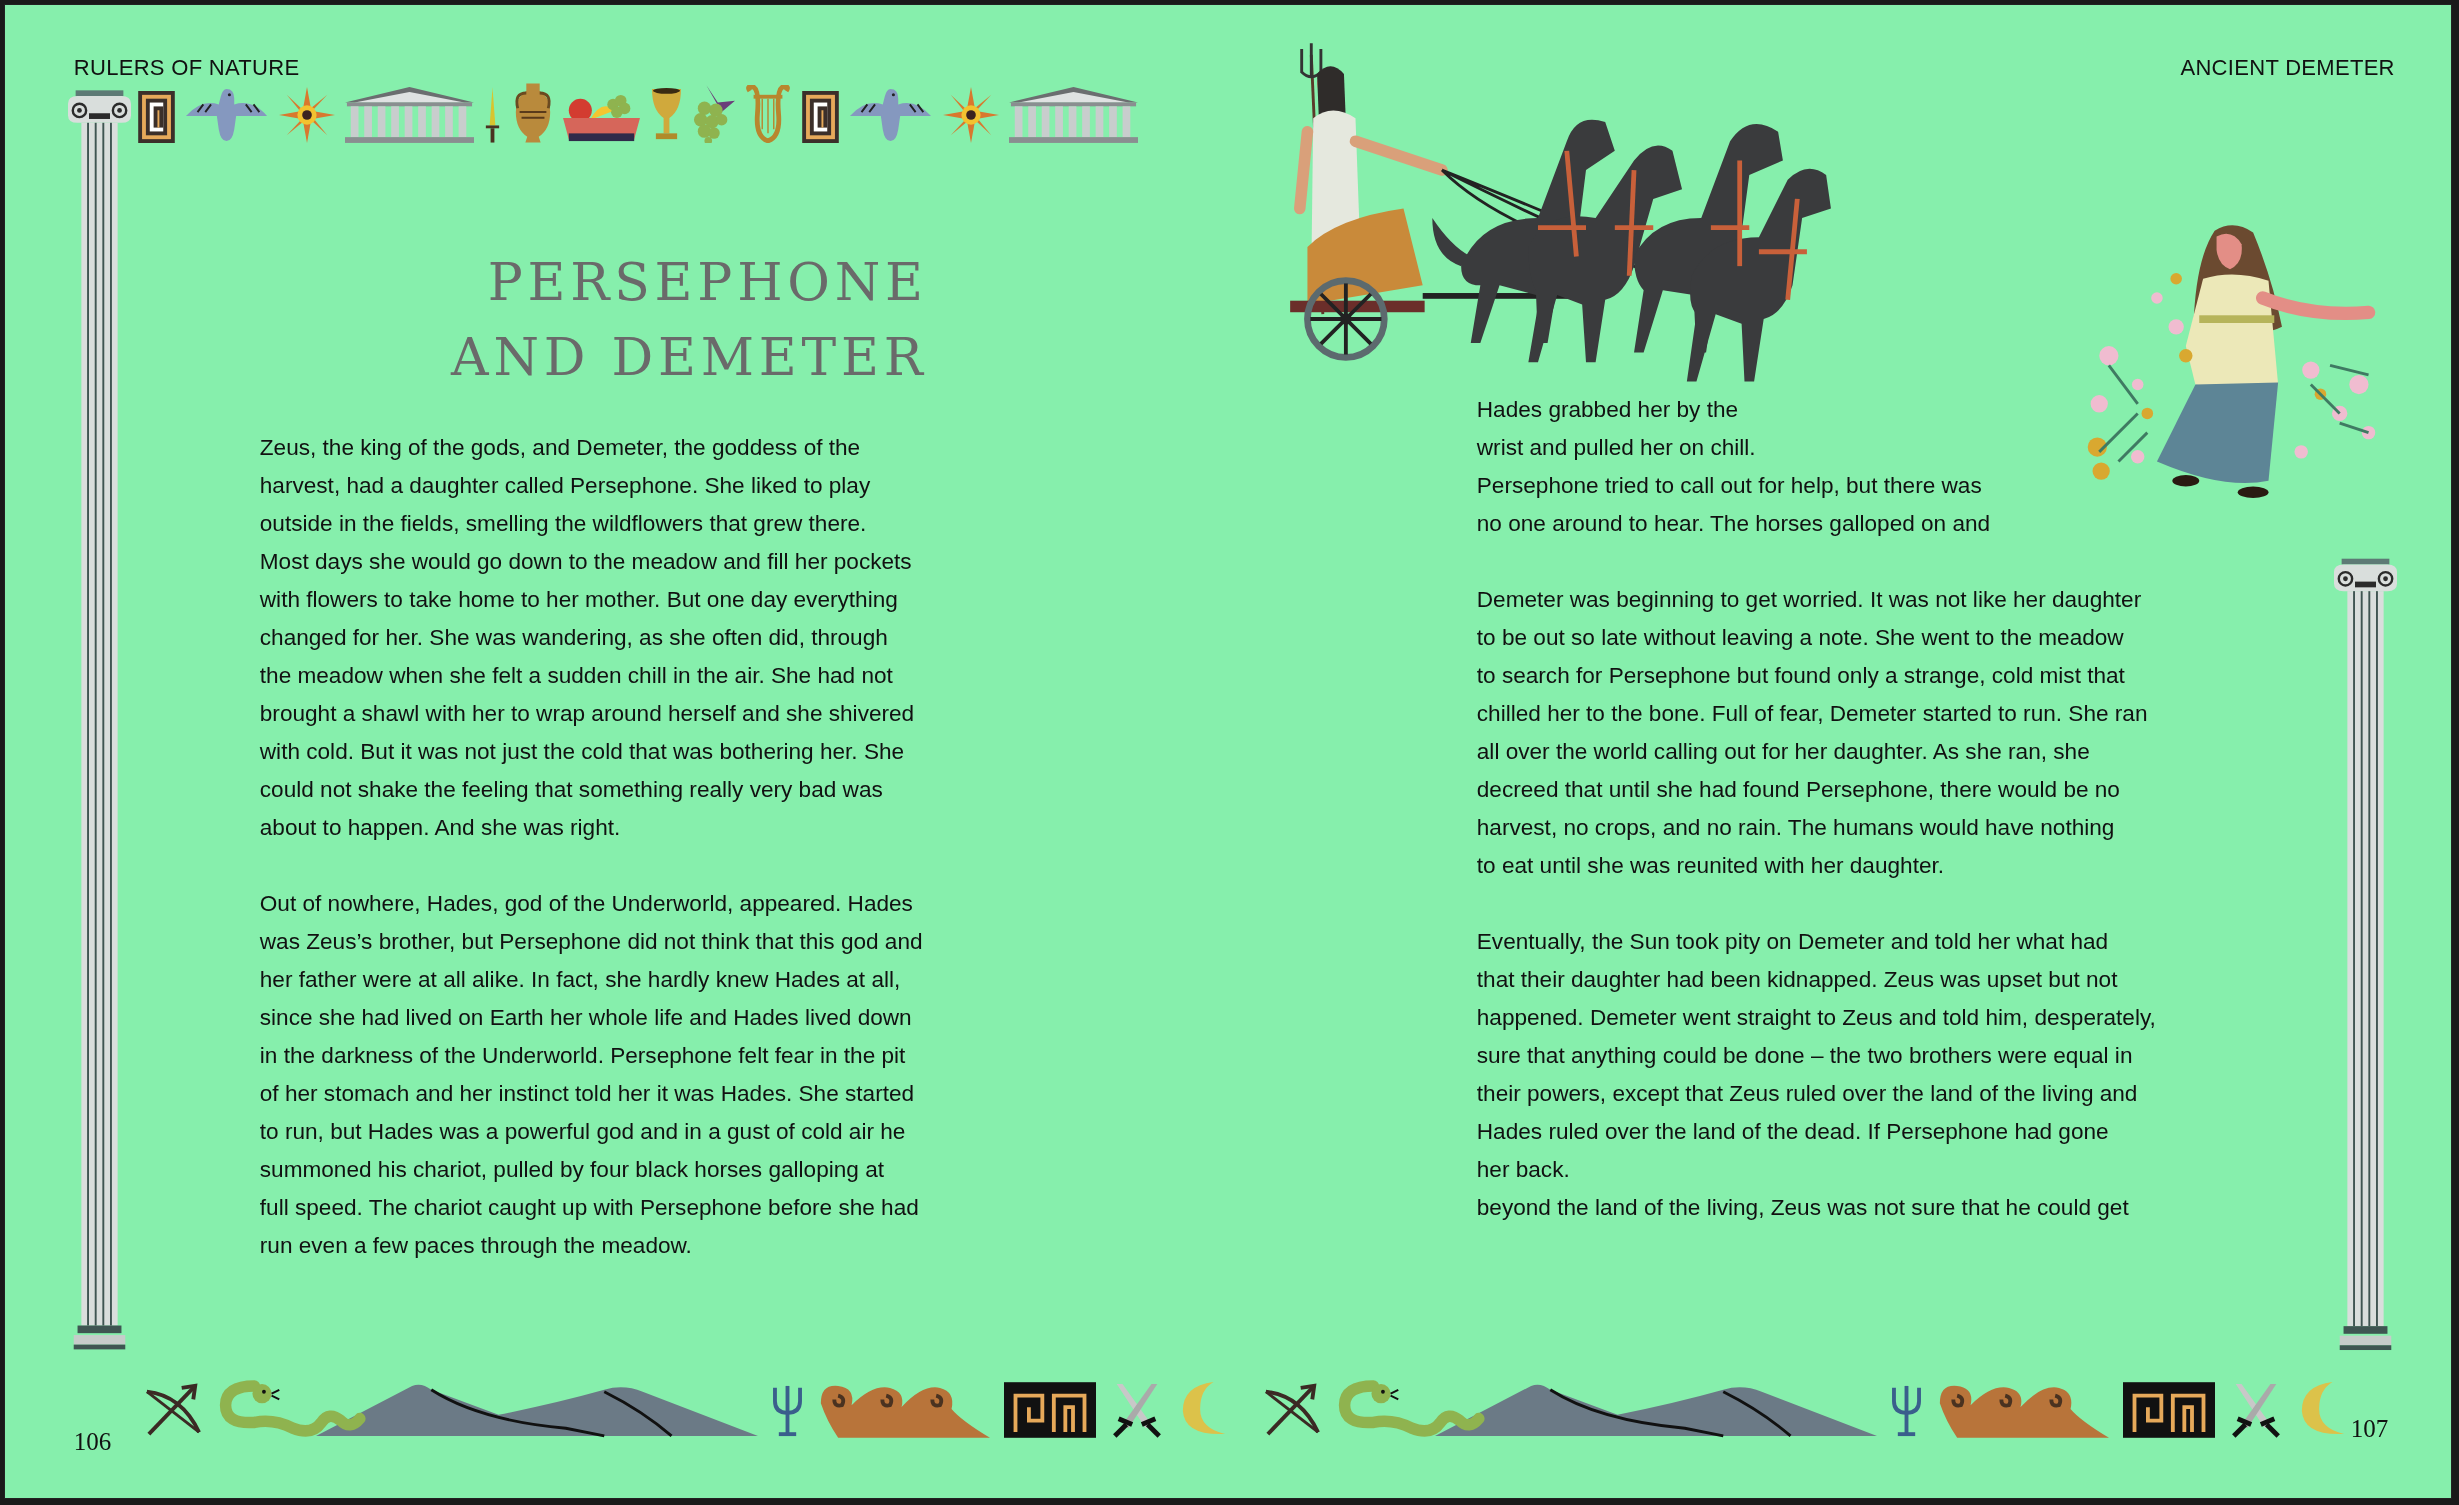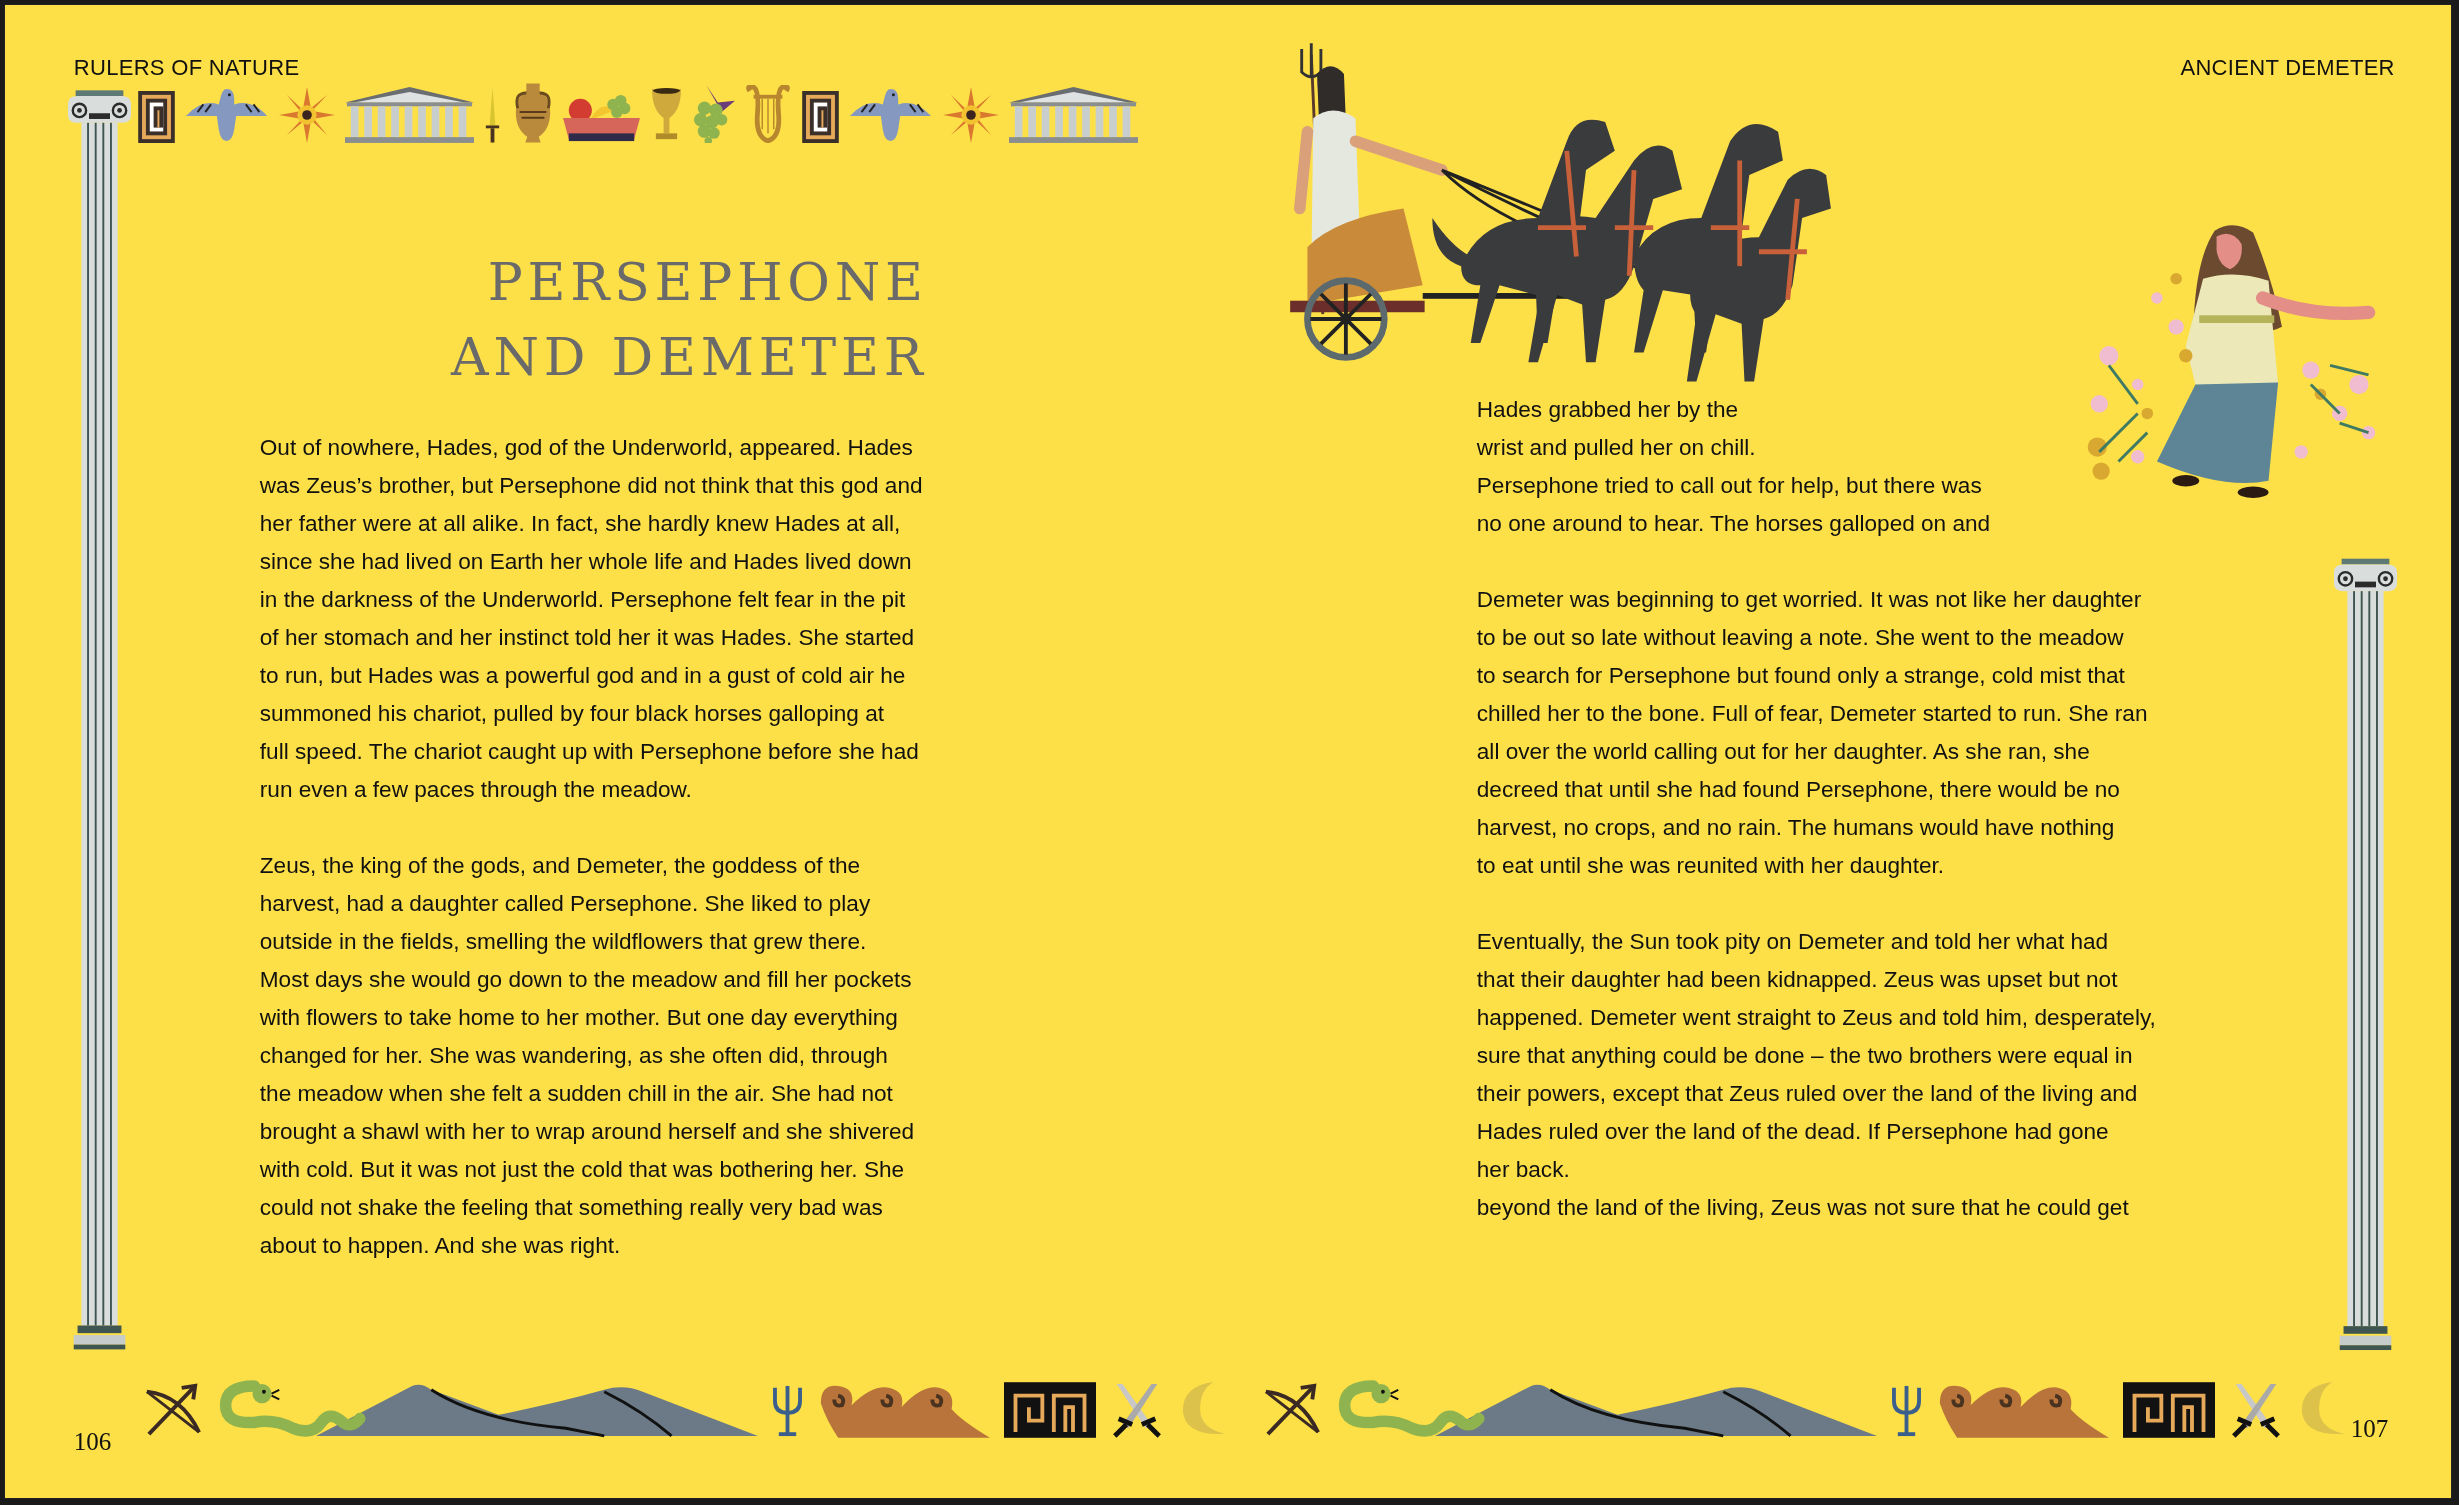--- a/index.html
+++ b/index.html
@@ -1,17 +1,17 @@
 <!DOCTYPE html>
 <html><head>
 <meta charset="utf-8">
 <style>
   html,body{margin:0;padding:0;background:#1a1a1a;}
   body{width:2459px;height:1505px;position:relative;overflow:hidden;font-family:"Liberation Sans","DejaVu Sans",sans-serif;}
-  .page{position:absolute;left:3.8px;top:3.8px;width:2448px;height:1495px;background:#fde047;border:1.9px solid #222;box-sizing:border-box;}
+  .page{position:absolute;left:3.8px;top:3.8px;width:2448px;height:1495px;background:#86efac;border:1.9px solid #222;box-sizing:border-box;}
   .running-head{position:absolute;top:50px;font-size:22px;letter-spacing:0.3px;color:#111;}
   .rh-left{left:69px;}
   .rh-right{right:56px;}
   .title{position:absolute;left:327px;width:596px;top:240px;text-align:right;color:#6a6a6a;font-family:"DejaVu Serif",serif;font-size:52px;line-height:75px;letter-spacing:4.8px;font-variant:small-caps;text-transform:uppercase;}
   .title span{display:block;}
   .body{position:absolute;font-size:22.6px;line-height:38px;color:#111;}
   .body p{margin:0 0 38px 0;}
   .body .line{display:block;white-space:nowrap;}
   .body-left{left:255px;top:424px;width:730px;}
   .body-right{left:1472px;top:386px;width:769px;}
@@ -219,43 +219,43 @@
     </span>
   </div>
 
   <div class="title">
     <span>PERSEPHONE</span>
     <span>AND DEMETER</span>
   </div>
 
   <div class="body body-left">
     <p>
-      <span class="line">Out of nowhere, Hades, god of the Underworld, appeared. Hades</span>
-      <span class="line">was Zeus’s brother, but Persephone did not think that this god and</span>
-      <span class="line">her father were at all alike. In fact, she hardly knew Hades at all,</span>
-      <span class="line">since she had lived on Earth her whole life and Hades lived down</span>
-      <span class="line">in the darkness of the Underworld. Persephone felt fear in the pit</span>
-      <span class="line">of her stomach and her instinct told her it was Hades. She started</span>
-      <span class="line">to run, but Hades was a powerful god and in a gust of cold air he</span>
-      <span class="line">summoned his chariot, pulled by four black horses galloping at</span>
-      <span class="line">full speed. The chariot caught up with Persephone before she had</span>
-      <span class="line">run even a few paces through the meadow.</span>
-    </p>
-    <p>
       <span class="line">Zeus, the king of the gods, and Demeter, the goddess of the</span>
       <span class="line">harvest, had a daughter called Persephone. She liked to play</span>
       <span class="line">outside in the fields, smelling the wildflowers that grew there.</span>
       <span class="line">Most days she would go down to the meadow and fill her pockets</span>
       <span class="line">with flowers to take home to her mother. But one day everything</span>
       <span class="line">changed for her. She was wandering, as she often did, through</span>
       <span class="line">the meadow when she felt a sudden chill in the air. She had not</span>
       <span class="line">brought a shawl with her to wrap around herself and she shivered</span>
       <span class="line">with cold. But it was not just the cold that was bothering her. She</span>
       <span class="line">could not shake the feeling that something really very bad was</span>
       <span class="line">about to happen. And she was right.</span>
+    </p>
+    <p>
+      <span class="line">Out of nowhere, Hades, god of the Underworld, appeared. Hades</span>
+      <span class="line">was Zeus’s brother, but Persephone did not think that this god and</span>
+      <span class="line">her father were at all alike. In fact, she hardly knew Hades at all,</span>
+      <span class="line">since she had lived on Earth her whole life and Hades lived down</span>
+      <span class="line">in the darkness of the Underworld. Persephone felt fear in the pit</span>
+      <span class="line">of her stomach and her instinct told her it was Hades. She started</span>
+      <span class="line">to run, but Hades was a powerful god and in a gust of cold air he</span>
+      <span class="line">summoned his chariot, pulled by four black horses galloping at</span>
+      <span class="line">full speed. The chariot caught up with Persephone before she had</span>
+      <span class="line">run even a few paces through the meadow.</span>
     </p>
   </div>
 
   <div style="position:absolute;left:1283px;top:21px;">
     <svg width="596" height="365" viewBox="0 0 620 380">
 
       <line x1="24" y1="30" x2="36" y2="300" stroke="#5a3a2a" stroke-width="3"></line>
       <path d="M14 24 V48 Q24 58 34 48 V24 M24 18 V52" fill="none" stroke="#333" stroke-width="3"></path>
 
       <circle cx="44" cy="60" r="14" fill="#d9a07a"></circle>

